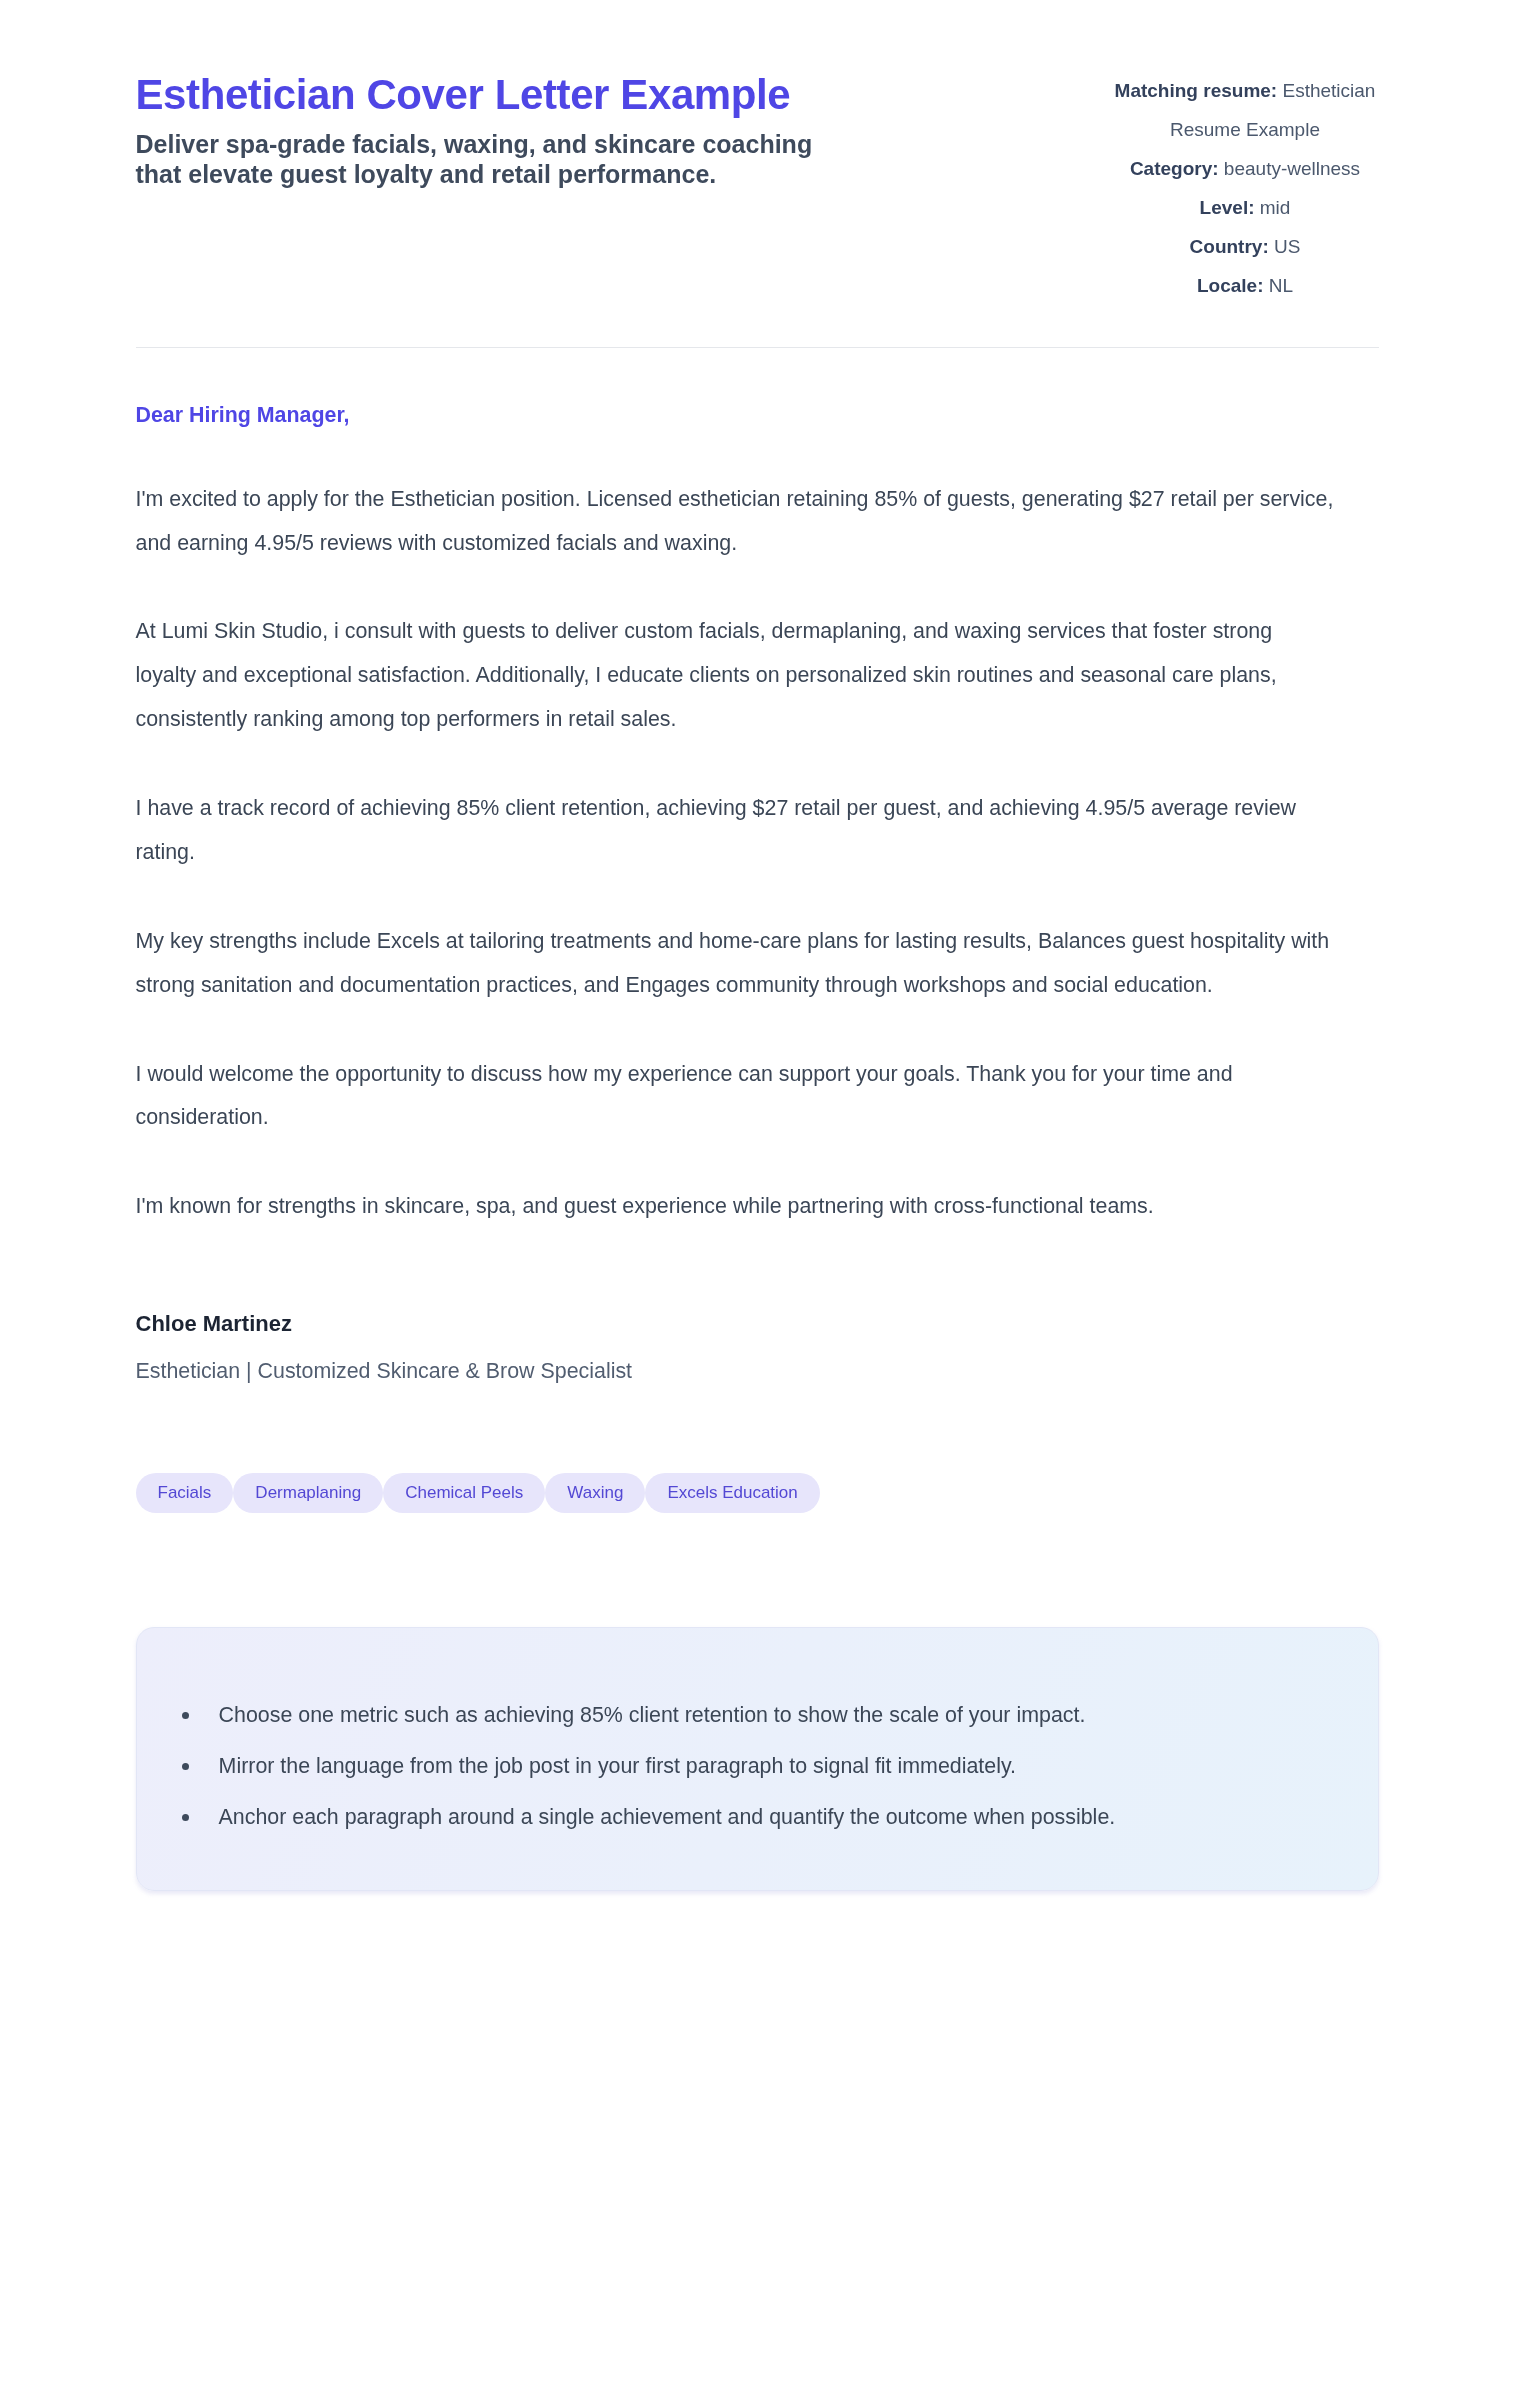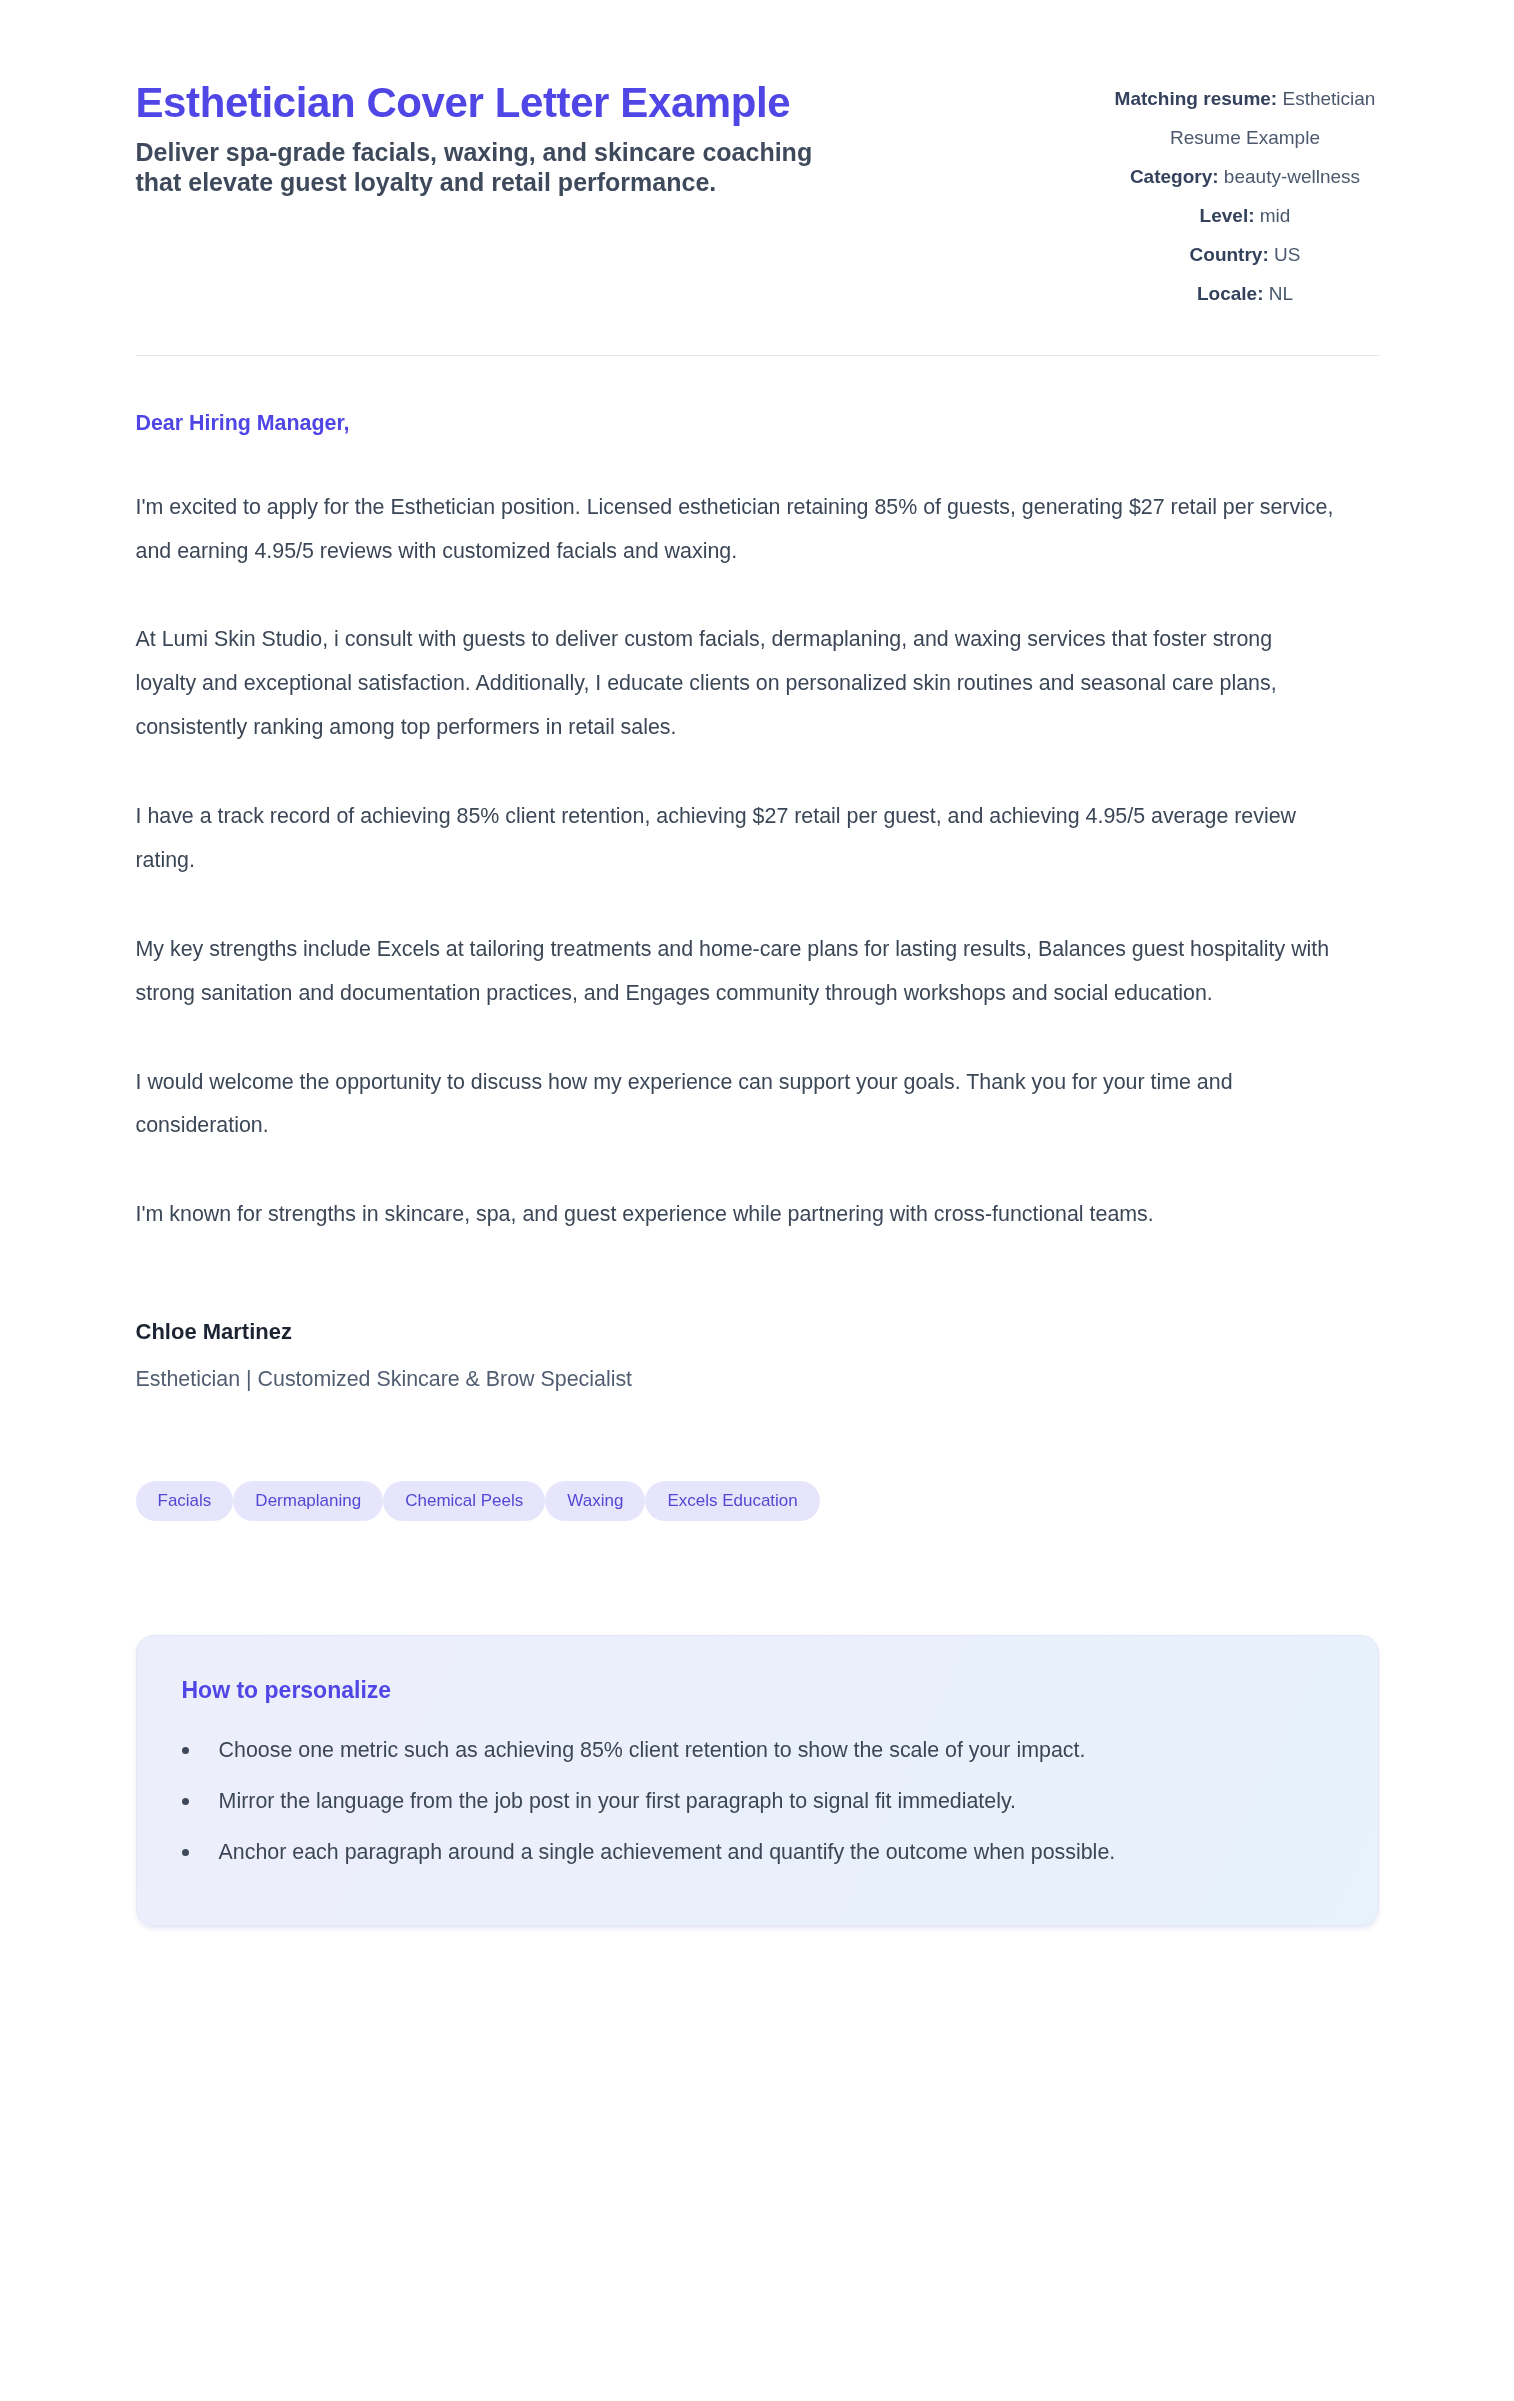--- a/index.html
+++ b/index.html
@@ -20,21 +20,21 @@
   html, body { margin: 0; padding: 0; }
   body {
     width: 1514px;
     height: 2401px;
     overflow: hidden;
     background: #ffffff;
     font-family: "Liberation Sans", sans-serif;
   }
   .page {
     width: 1243px;
-    margin: 8px auto;
+    margin: 0 auto;
     padding-top: 72px;
   }
   .header-row {
     display: flex;
     justify-content: space-between;
     align-items: flex-start;
     gap: 36px;
   }
   .page-title {
     margin: 0;
@@ -199,21 +199,20 @@
 
   <div class="tags-row">
     <span class="tag">Facials</span>
     <span class="tag">Dermaplaning</span>
     <span class="tag">Chemical Peels</span>
     <span class="tag">Waxing</span>
     <span class="tag">Excels Education</span>
   </div>
 
   <div class="tips-box">
-    <h2 class="tips-heading">How to personalize</h2>
     <ul class="tips-list">
       <li class="tips-item">
         <span class="bullet-dot"></span>
         <span class="tip-text">Choose one metric such as achieving 85% client retention to show the scale of your impact.</span>
       </li>
       <li class="tips-item">
         <span class="bullet-dot"></span>
         <span class="tip-text">Mirror the language from the job post in your first paragraph to signal fit immediately.</span>
       </li>
       <li class="tips-item">

